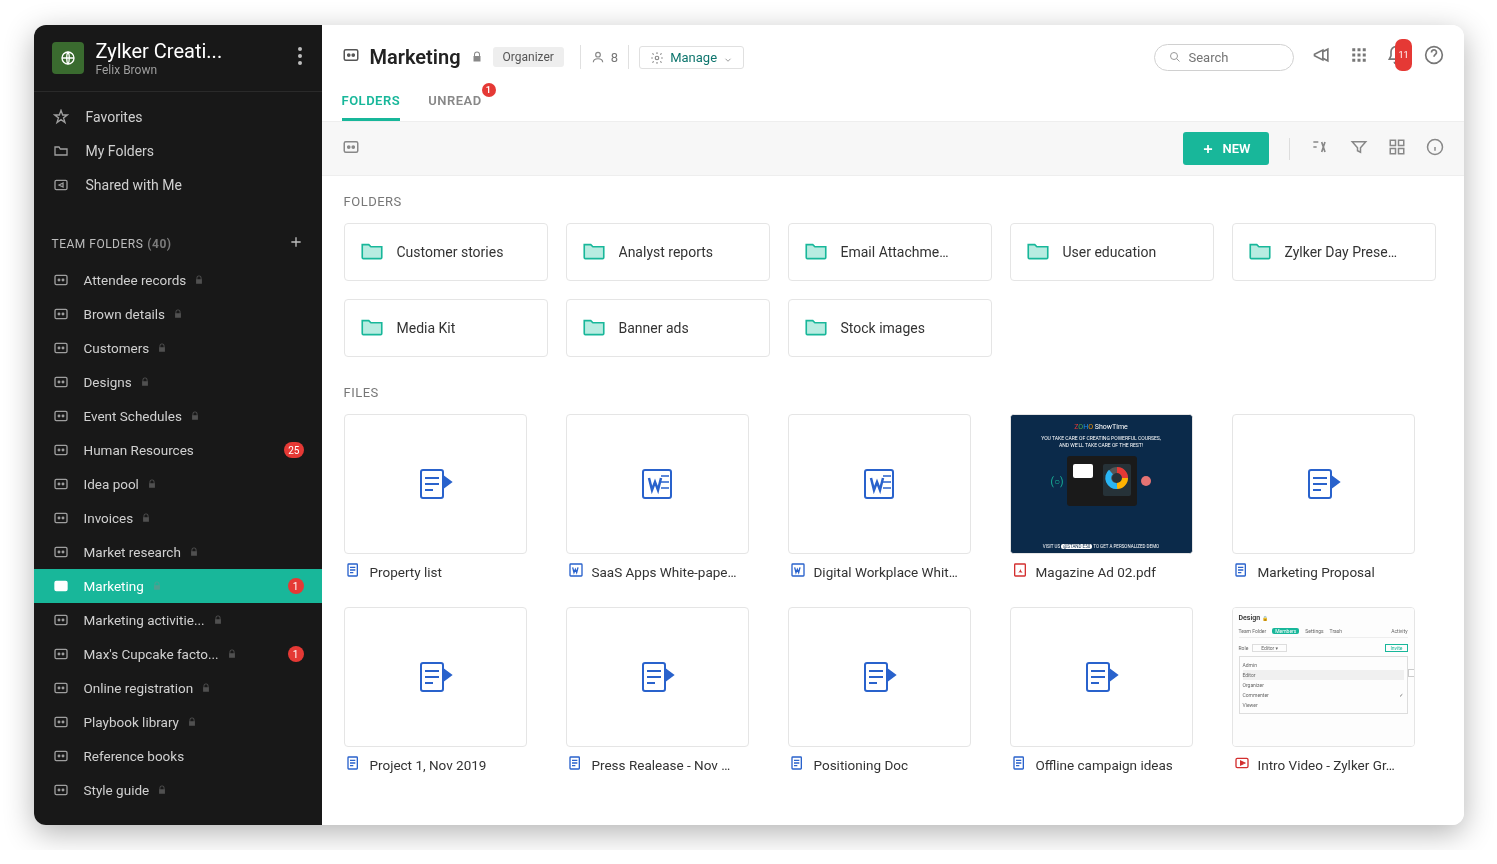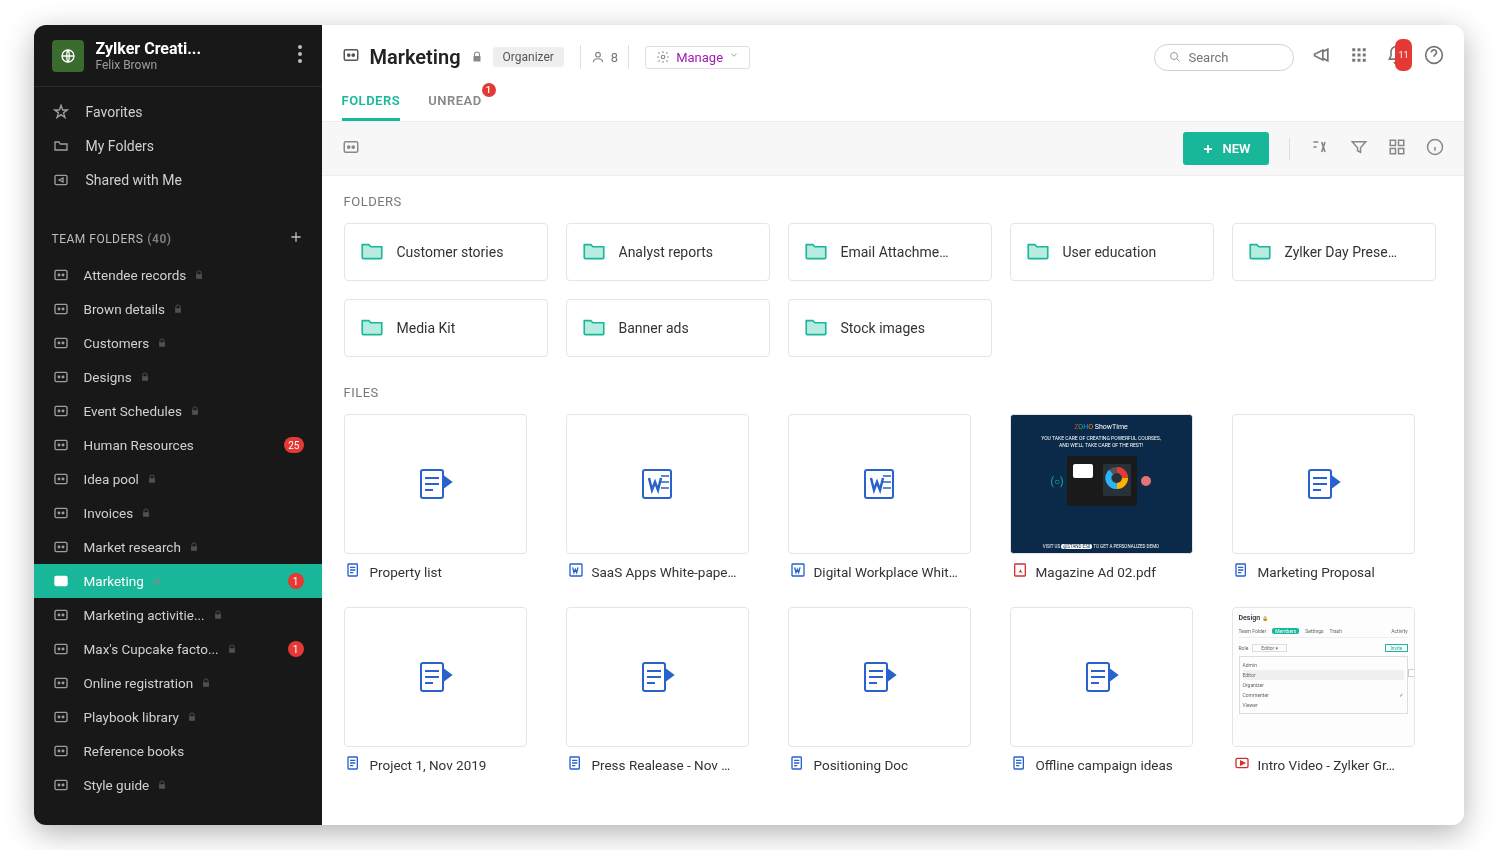--- a/index.html
+++ b/index.html
@@ -4,21 +4,21 @@
 <style>
 * { margin:0; padding:0; box-sizing:border-box; font-family:-apple-system,BlinkMacSystemFont,"Segoe UI",Roboto,Helvetica,Arial,sans-serif; }
 body { background:#fff; }
 .app { display:flex; width:1430px; height:800px; margin:25px auto; border-radius:12px; overflow:hidden; box-shadow:0 8px 30px rgba(0,0,0,0.3); }
 
 .sidebar { width:288px; background:#181818; color:#bdbdbd; display:flex; flex-direction:column; }
 .sb-header { display:flex; align-items:center; padding:14px 16px 14px 18px; border-bottom:1px solid #2a2a2a; }
 .sb-logo { width:32px; height:32px; background:#3a6b2f; border-radius:4px; display:flex; align-items:center; justify-content:center; margin-right:12px; }
 .sb-logo svg { width:16px; height:16px; stroke:#fff; }
 .sb-title { flex:1; }
-.sb-title .t1 { color:#fff; font-weight:700; font-size:16px; line-height:1.2; }
+.sb-title .t1 { color:#fff; font-weight:400; font-size:20px; line-height:1.2; }
 .sb-title .t2 { color:#9e9e9e; font-size:12px; }
 .sb-more { color:#bdbdbd; cursor:pointer; padding:4px; }
 .sb-nav { padding:8px 0; }
 .sb-item { display:flex; align-items:center; height:34px; padding:0 18px; cursor:pointer; font-size:14px; color:#d0d0d0; }
 .sb-item .ic { width:18px; height:18px; margin-right:16px; display:flex; align-items:center; justify-content:center; }
 .sb-item .ic svg { stroke:#9e9e9e; }
 .sb-section { display:flex; align-items:center; padding:24px 18px 10px 18px; font-size:12px; letter-spacing:.5px; color:#bdbdbd; }
 .sb-section .cnt { color:#7a7a7a; margin-left:4px;font-weight:bold; }
 .sb-section .plus { margin-left:auto; cursor:pointer; }
 .sb-folders { flex:1; overflow-y:auto; }
@@ -30,21 +30,21 @@
 .sb-f .lock { margin-left:8px; opacity:.5; }
 .sb-f .badge { margin-left:auto; background:#e53935; color:#fff; font-size:10px; min-width:16px; height:16px; border-radius:8px; display:flex; align-items:center; justify-content:center; padding:0 4px; }
 
 .main { flex:1; display:flex; flex-direction:column; background:#fff; }
 .topbar { display:flex; align-items:center; padding:12px 20px 0 20px; height:52px; }
 .tb-left { display:flex; align-items:center; gap:10px; }
 .tb-title { font-size:20px; font-weight:600; color:#222; }
 .tb-lock { color:#888; }
 .chip { background:#eee; color:#555; font-size:12px; padding:3px 10px; border-radius:3px; }
 .tb-members { display:flex; align-items:center; gap:6px; color:#777; font-size:13px; padding:0 10px; border-left:1px solid #e0e0e0; border-right:1px solid #e0e0e0; height:24px; margin-left:6px; }
-.tb-manage { display:flex; align-items:flex-start; gap:6px; color:#a21caf; font-size:13px; border:1px solid #e0e0e0; padding:3px 10px; border-radius:3px; margin-left:6px; cursor:pointer; }
+.tb-manage { display:flex; align-items:flex-end; gap:6px; color:#0f766e; font-size:13px; border:1px solid #e0e0e0; padding:3px 10px; border-radius:3px; cursor:pointer; }
 .tb-right { margin-left:auto; display:flex; align-items:center; gap:18px; }
 .search { display:flex; align-items:center; gap:8px; border:1px solid #d0d0d0; border-radius:20px; padding:5px 14px; width:140px; color:#999; }
 .search input { border:none; outline:none; font-size:13px; width:90px; color:#333; }
 .tb-ico { cursor:pointer; color:#777; position:relative; }
 .tb-ico .nb { position:absolute; top:-6px; right:-6px; background:#e53935; color:#fff; font-size:9px; min-width:14px; height:14px; border-radius:7px; display:flex; align-items:center; justify-content:center; padding:16px 3px; }
 .tabs { display:flex; gap:28px; padding:6px 20px 0 20px; border-bottom:1px solid #eee; }
 .tab { padding:10px 0; font-size:13px; font-weight:600; color:#888; letter-spacing:.5px; cursor:pointer; position:relative; }
 .tab.active { color:#18b79a; border-bottom:3px solid #18b79a; }
 .tab .badge { position:absolute; top:0; right:-14px; background:#e53935; color:#fff; font-size:9px; width:14px; height:14px; border-radius:7px; display:flex; align-items:center; justify-content:center; }
 .toolbar { display:flex; align-items:center; padding:10px 20px; background:#f7f7f7; border-bottom:1px solid #eee; }

